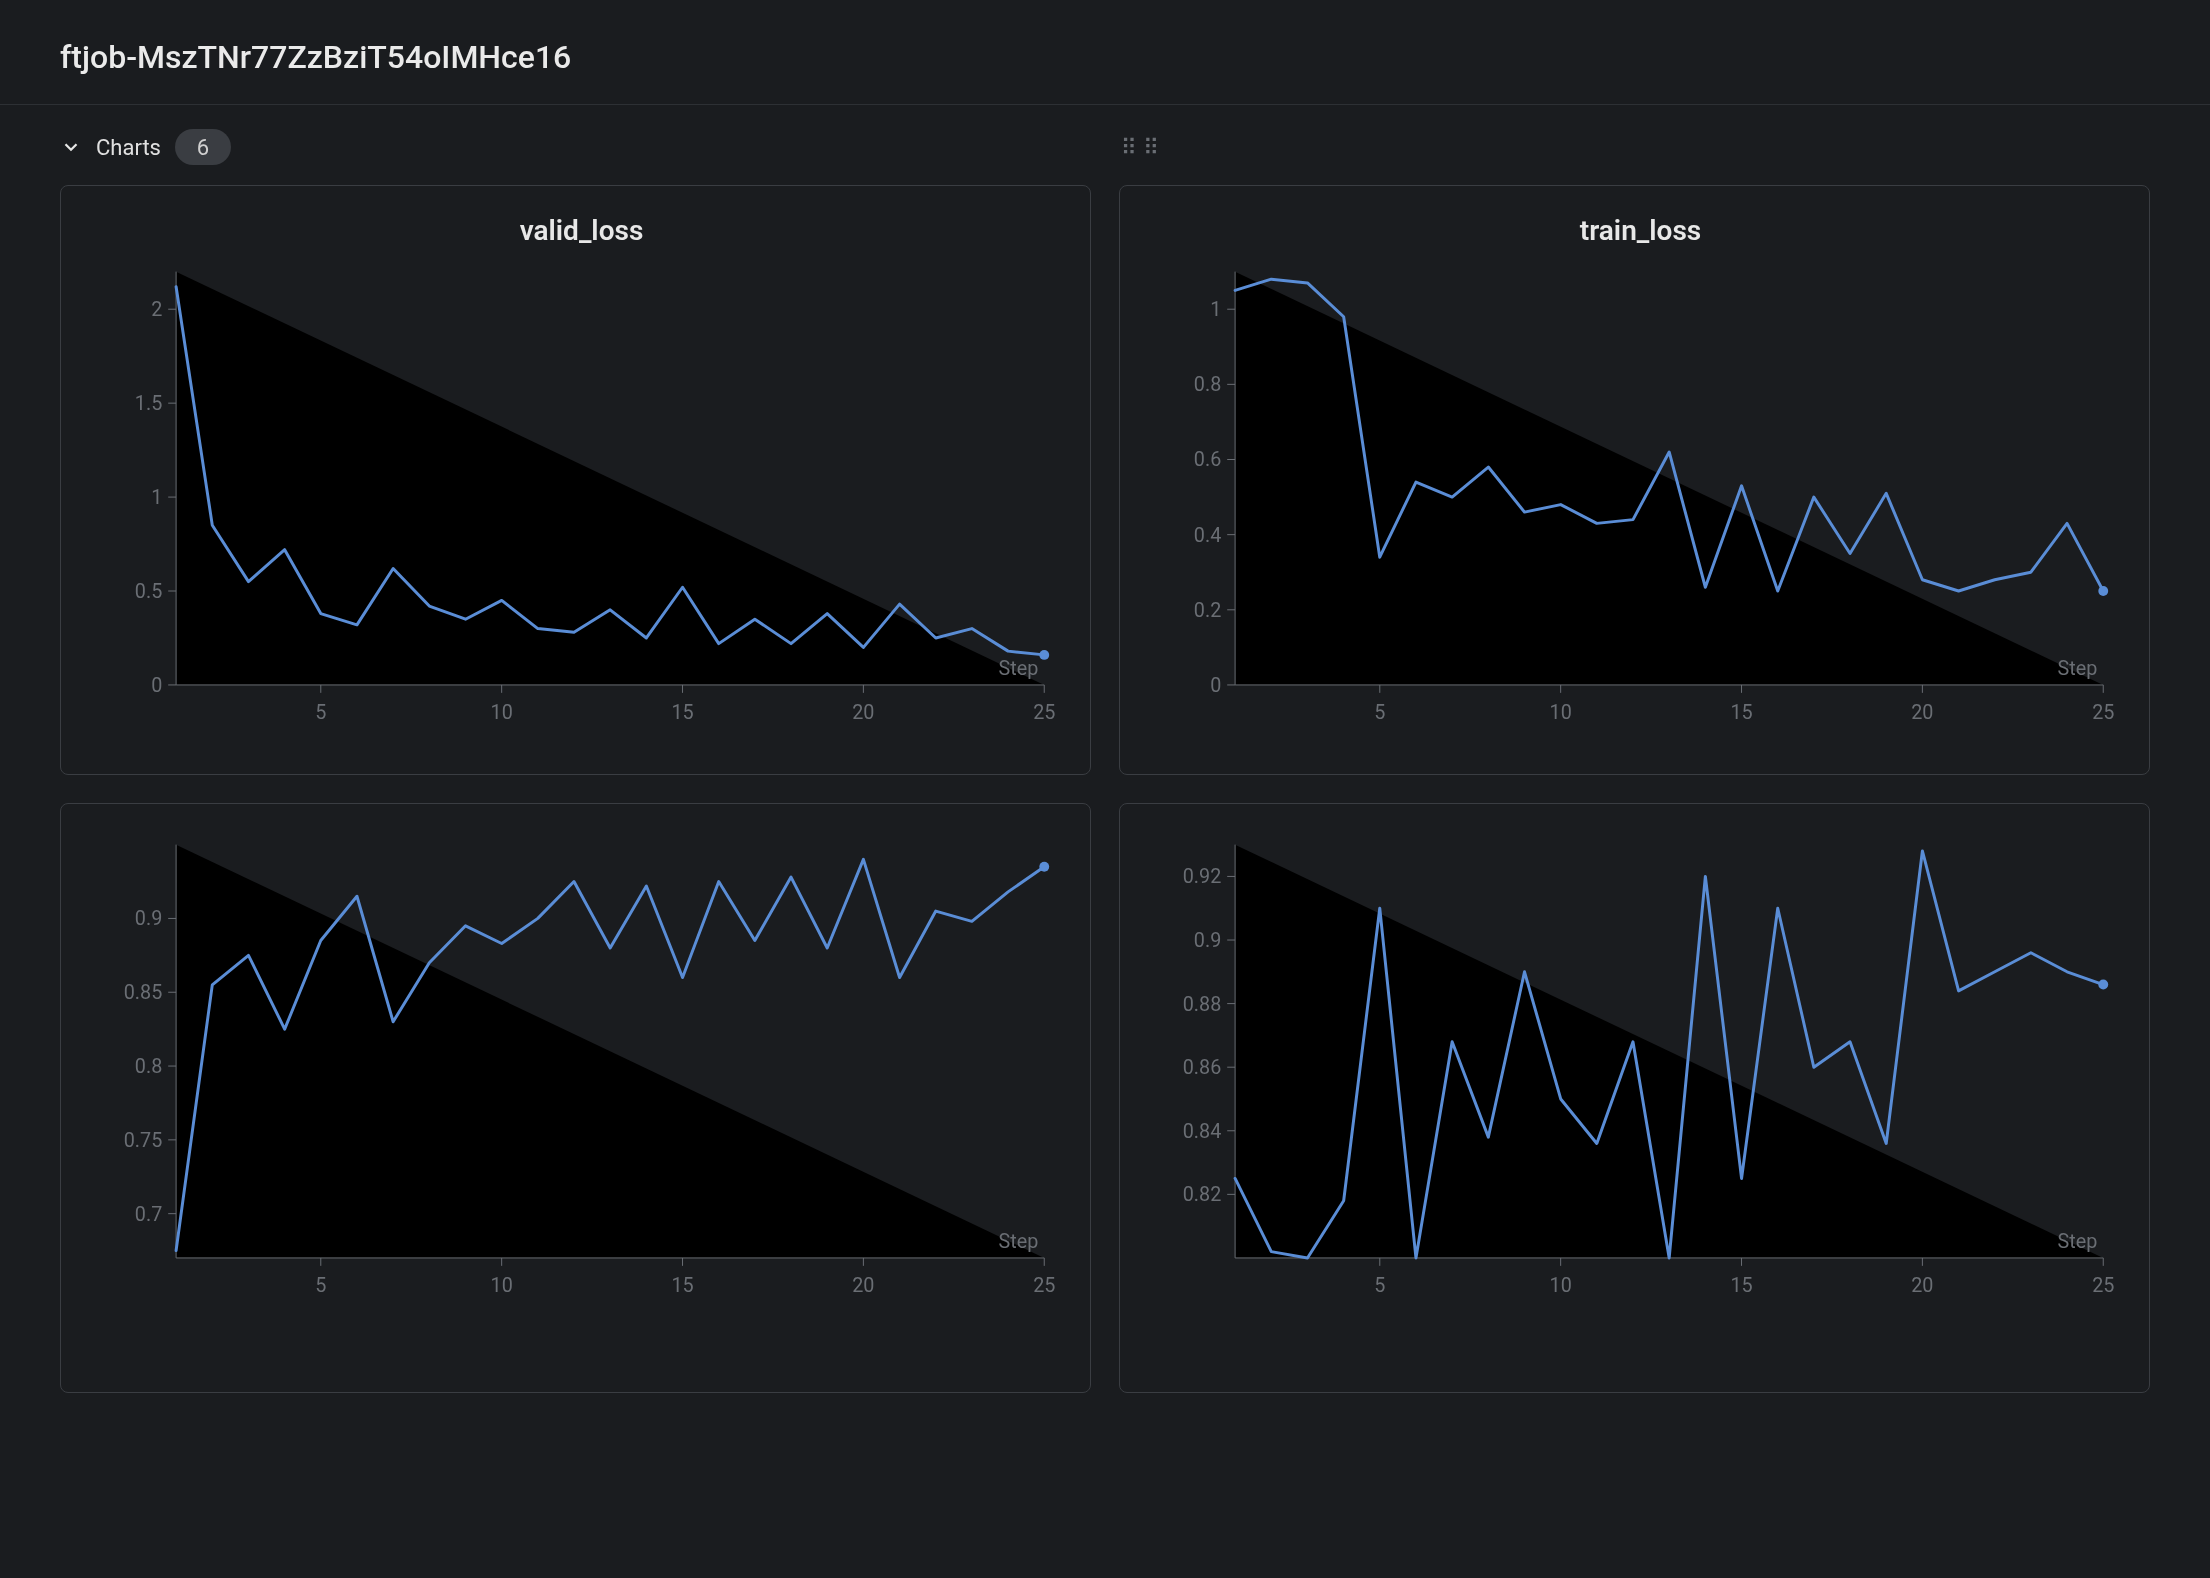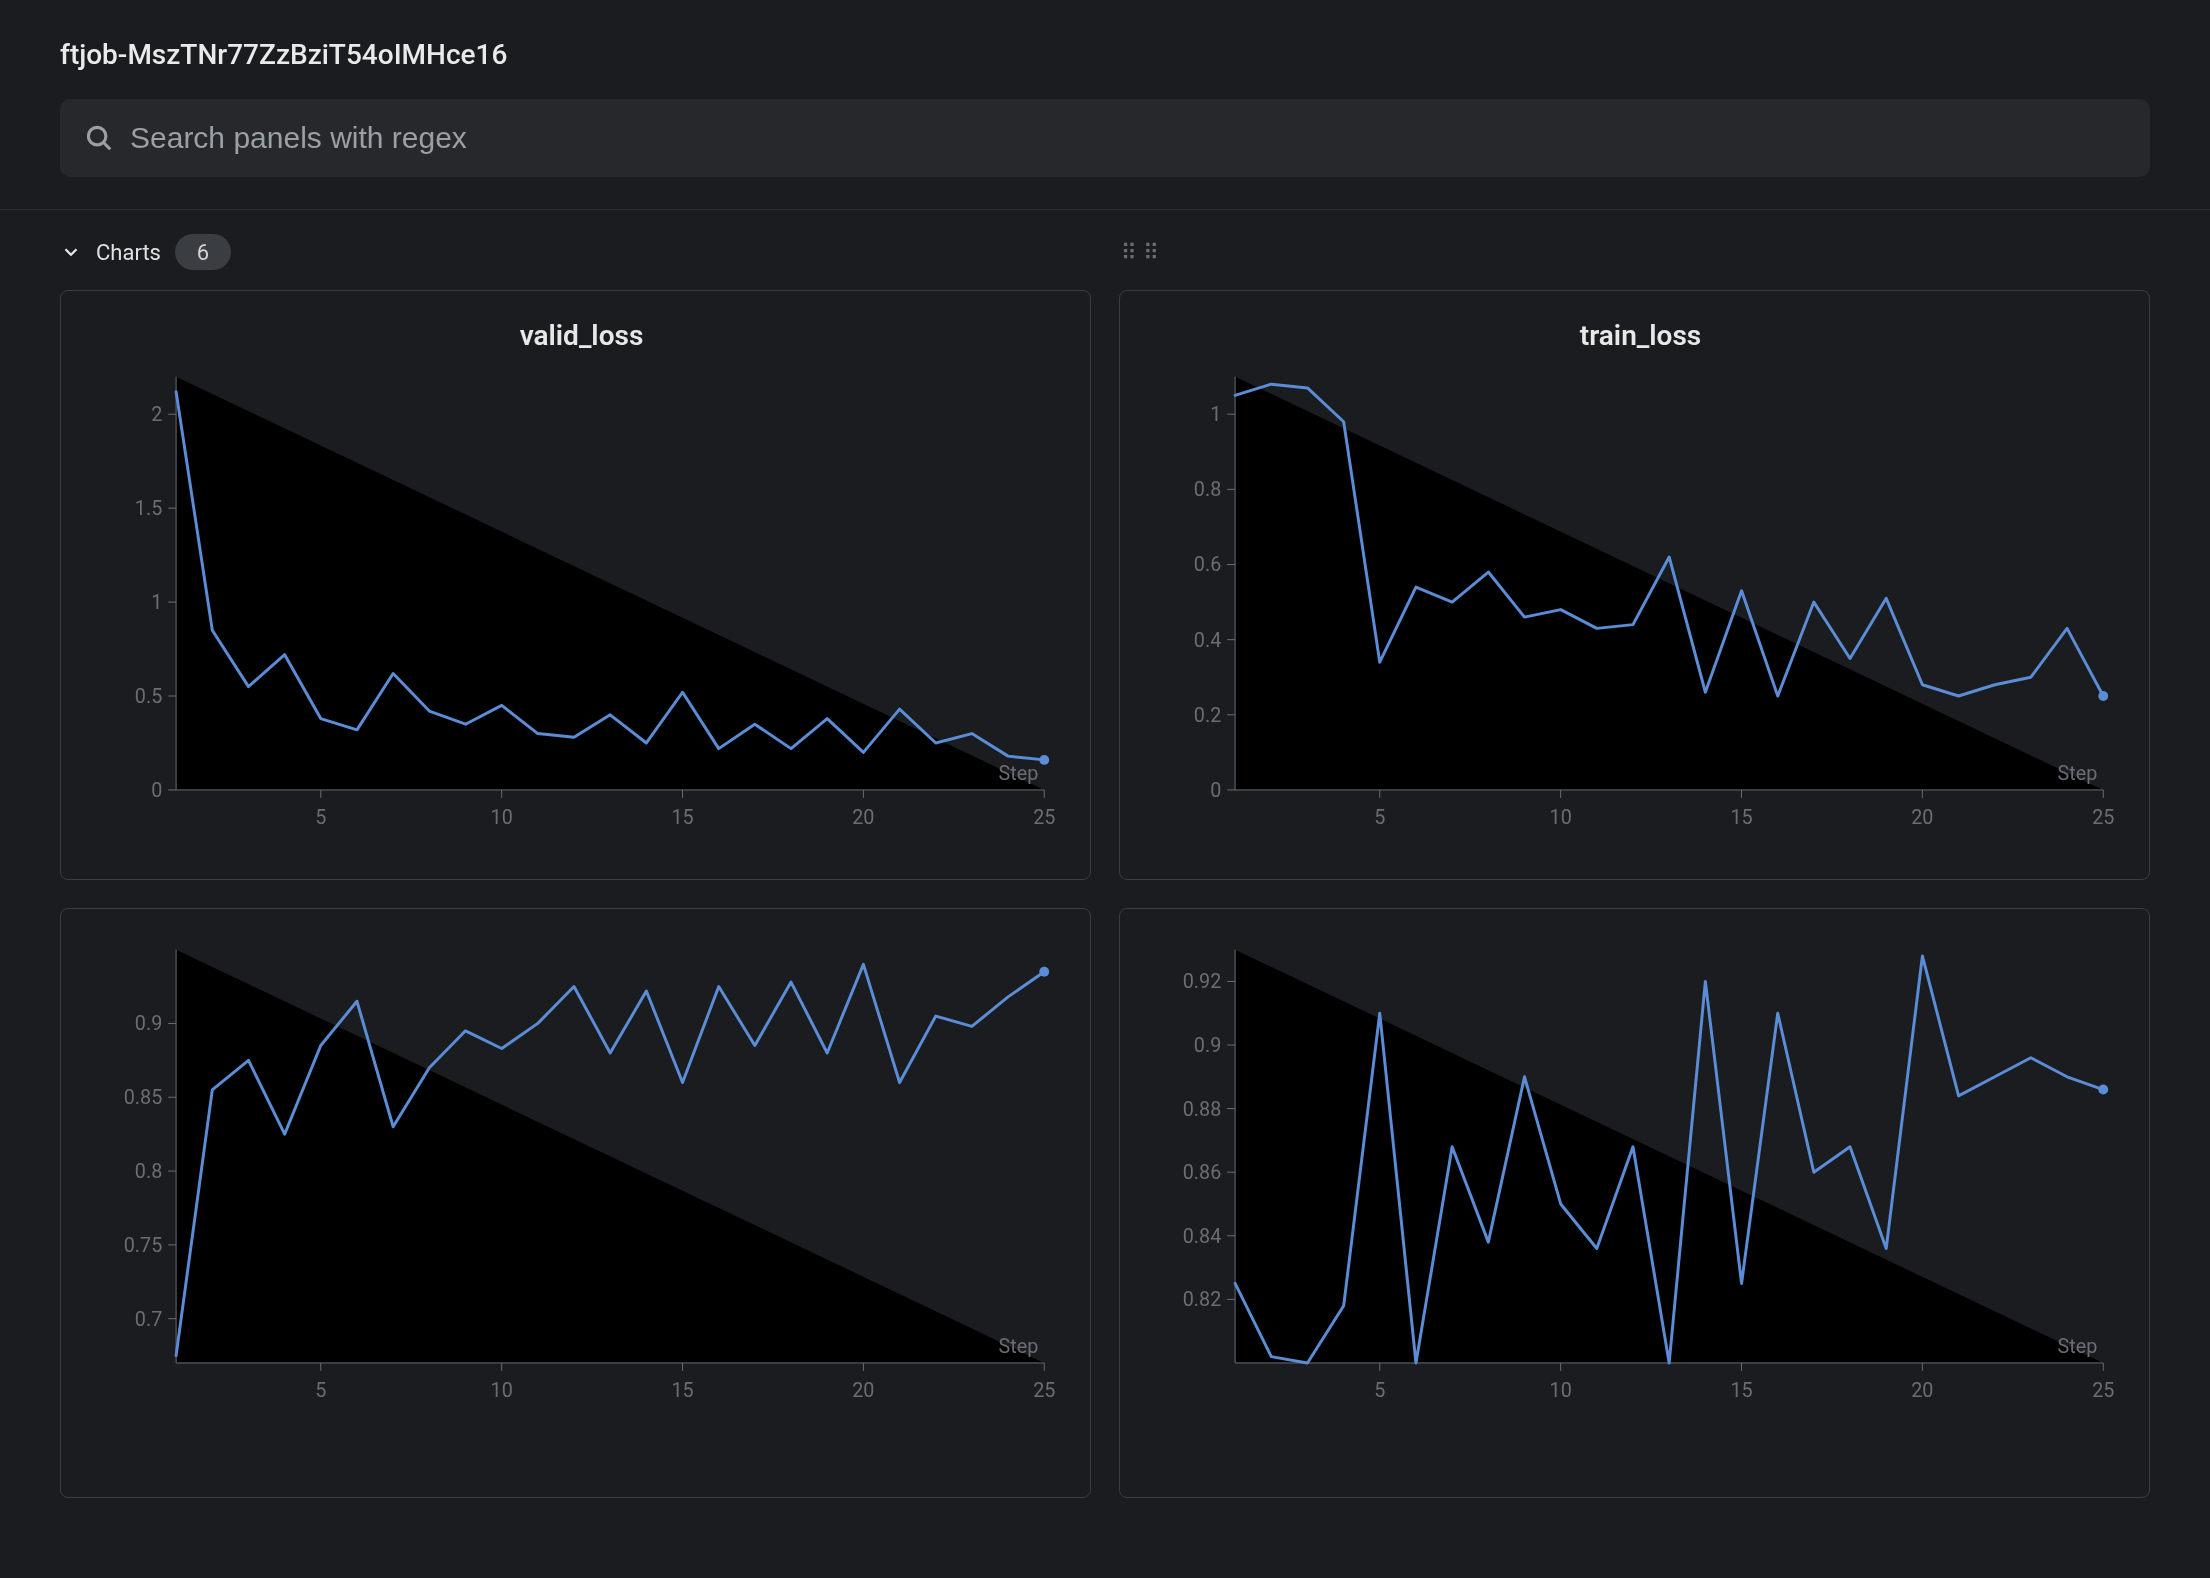--- a/index.html
+++ b/index.html
@@ -18,21 +18,21 @@
     margin:0;padding:0;
     background:var(--bg);
     color:var(--text);
     font-family:-apple-system,BlinkMacSystemFont,"Segoe UI",Roboto,Helvetica,Arial,sans-serif;
     width:2210px;
   }
   .page{
     padding:28px 60px 40px 60px;
   }
   .title{
-    font-size:28px;
+    font-size:32px;
     font-weight:500;
     color:#eaeaea;
     margin:10px 0 28px 0;
   }
   .search-wrap{
     position:relative;
     margin-bottom:32px;
   }
   .search-input{
     width:100%;
@@ -130,27 +130,20 @@
     fill:var(--axis);
     font-size:20px;
   }
 </style>
 </head>
 <body>
 
 <div class="page">
   <div class="title">ftjob-MszTNr77ZzBziT54oIMHce16</div>
 
-  <div class="search-wrap">
-    <svg class="search-icon" viewBox="0 0 24 24">
-      <circle cx="10.5" cy="10.5" r="7"></circle>
-      <line x1="21" y1="21" x2="15.8" y2="15.8"></line>
-    </svg>
-    <input class="search-input" type="text" placeholder="Search panels with regex" style="">
-  </div>
 
   <div class="divider"></div>
 
   <div class="section-header">
     <svg class="chev" viewBox="0 0 24 24">
       <polyline points="6 9 12 15 18 9"></polyline>
     </svg>
     <span class="section-title">Charts</span>
     <span class="badge">6</span>
     <span class="drag-dots">⠿⠿</span>

